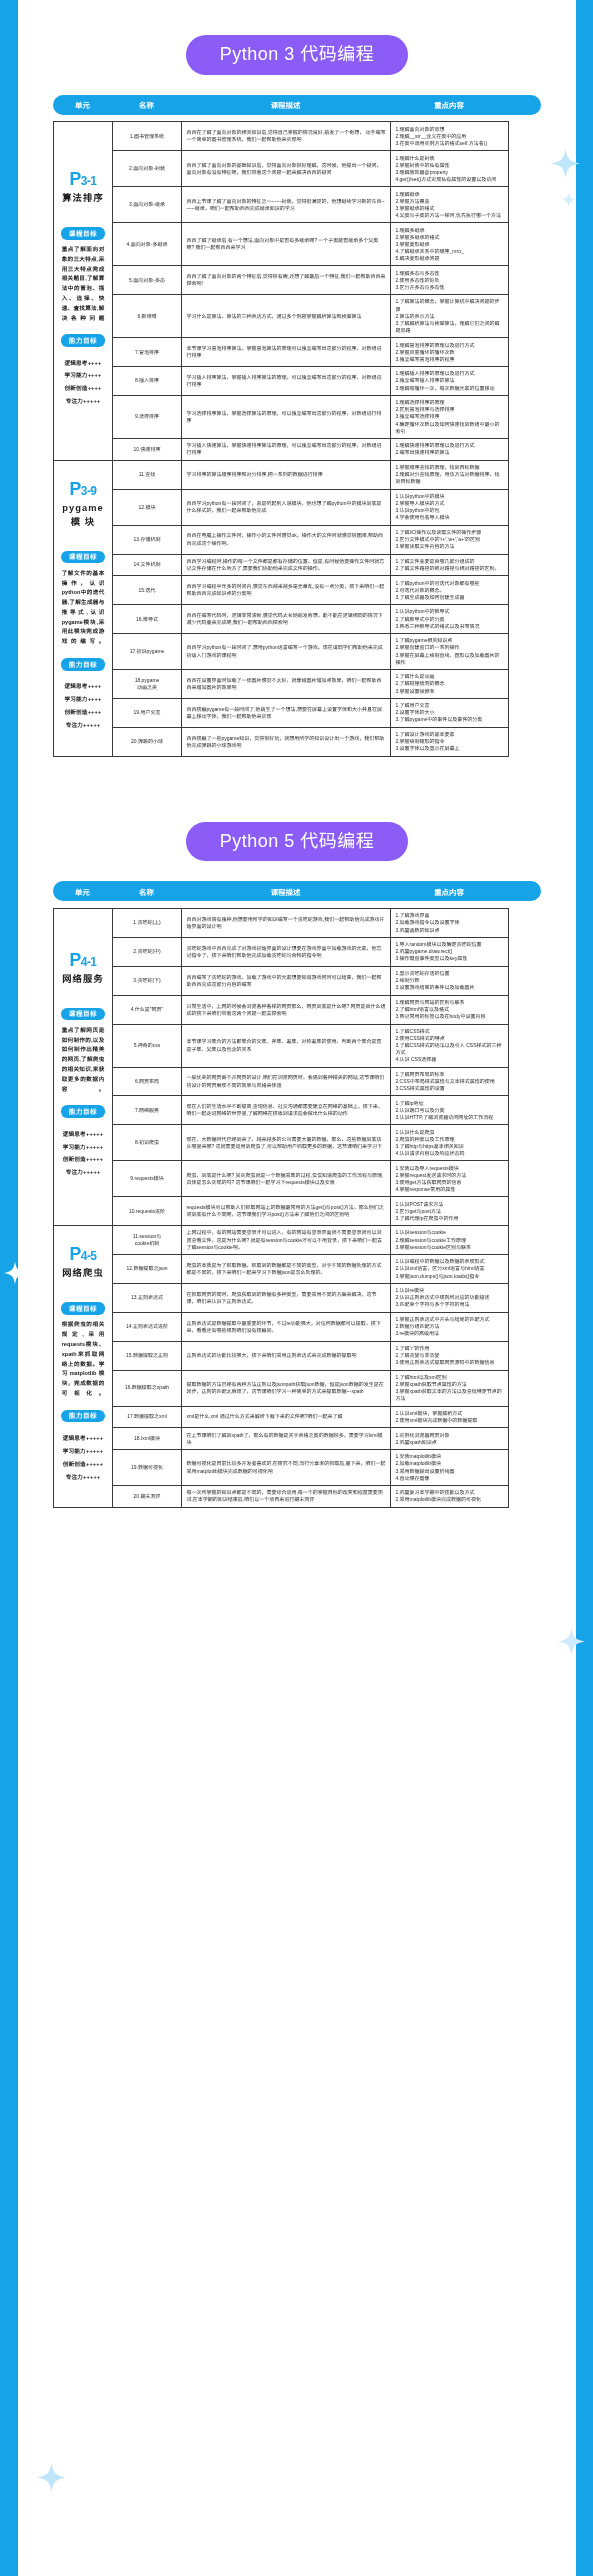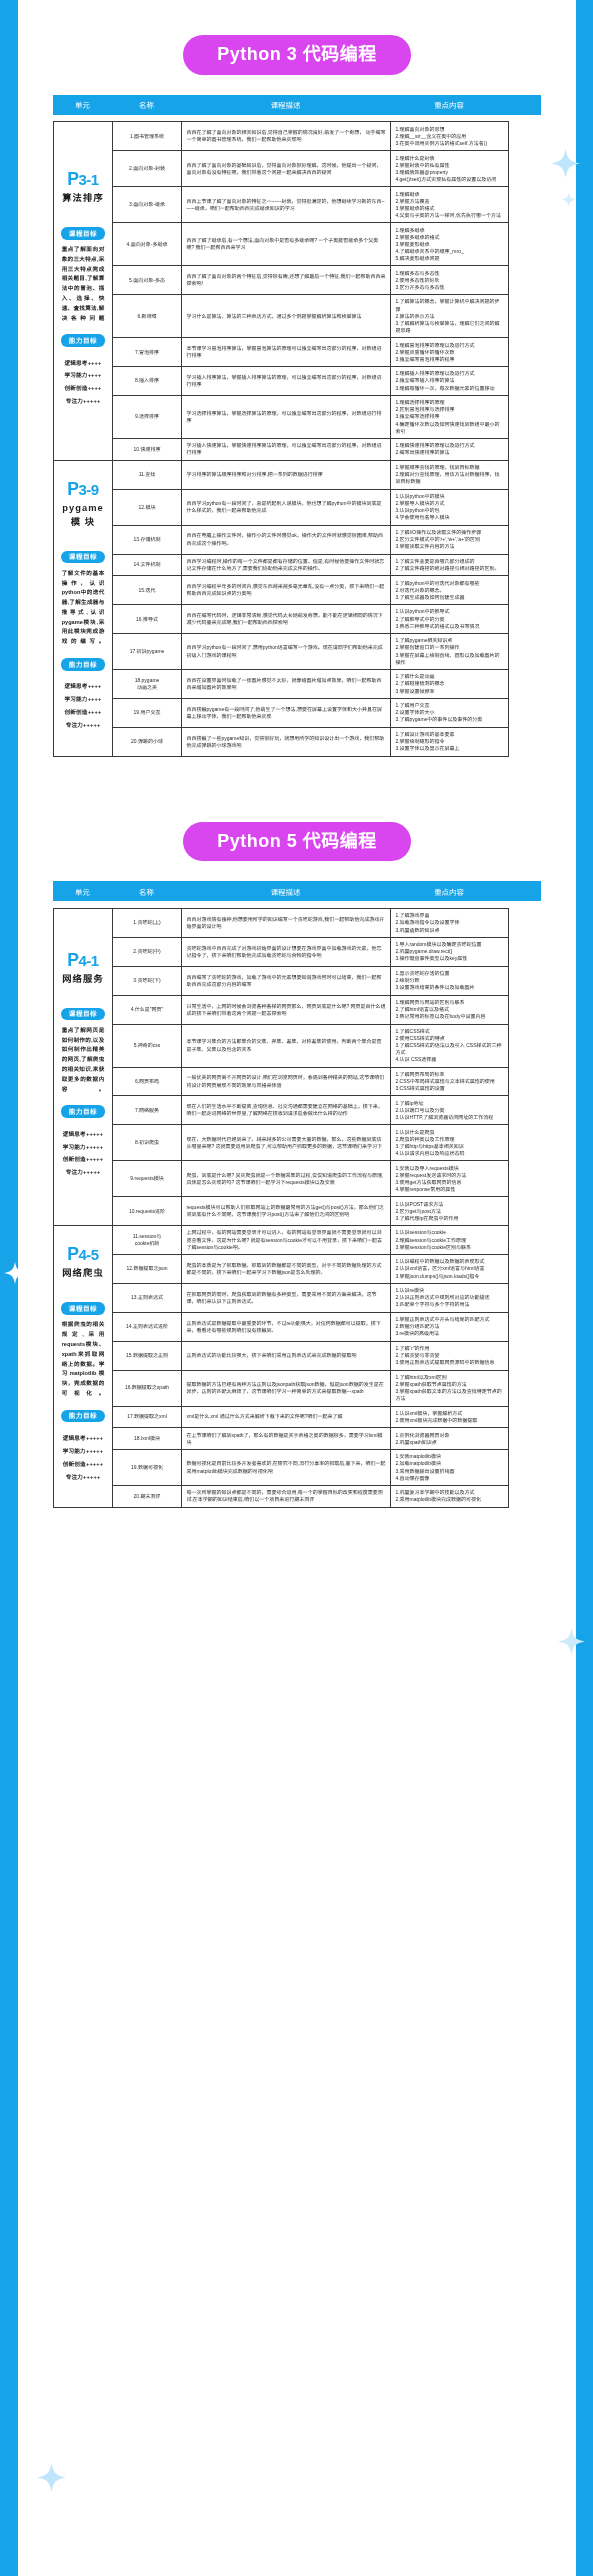--- a/index.html
+++ b/index.html
@@ -37,39 +37,39 @@
   .content {
     position:relative;
     margin:0 auto;
     width:558px;
     padding:0 35px 0 35px;
   }
 
   
   .title-wrap { display:flex; justify-content:center; }
   .title-pill {
-    background:#d946ef;
+    background:#8b5cf6;
     color:#ffffff;
     border-radius:23px;
     padding:10px 34px;
     font-size:18px;
-    font-weight:bold;
+    font-weight:normal;
     letter-spacing:0.5px;
     text-align:center;
     line-height:1.1;
     box-shadow:0 0.5px 0 rgba(0,0,0,.04);
   }
 
   
   .head-bar {
     margin-top:20px;
     background:#17a3e8;
-    border-radius:0;
+    border-radius:10px;
     color:#fff;
-    font-weight:normal;
+    font-weight:bold;
     font-size:7.4px;
     display:flex;
     align-items:center;
     height:20px;
   }
   .head-bar .hc { text-align:center; }
   .hc-unit { width:59px; }
   .hc-name { width:69px; }
   .hc-desc { width:209px; }
   .hc-key  { width:118px; }
@@ -111,21 +111,21 @@
     padding:2.2px 1.1px;
   }
   .unit-code {
     font-size:17.6px;
     font-weight:bold;
     color:#17a3e8;
     line-height:1;
     letter-spacing:-0.5px;
     margin-bottom:3.3px;
   }
-  .unit-code .small { font-size:15px; }
+  .unit-code .small { font-size:12px; }
   .unit-title {
     font-size:9.3px;
     font-weight:bold;
     color:#1d1d1d;
     letter-spacing:1.1px;
     margin-bottom:14.3px;
   }
   .badge {
     background:#17a3e8;
     color:#fff;

